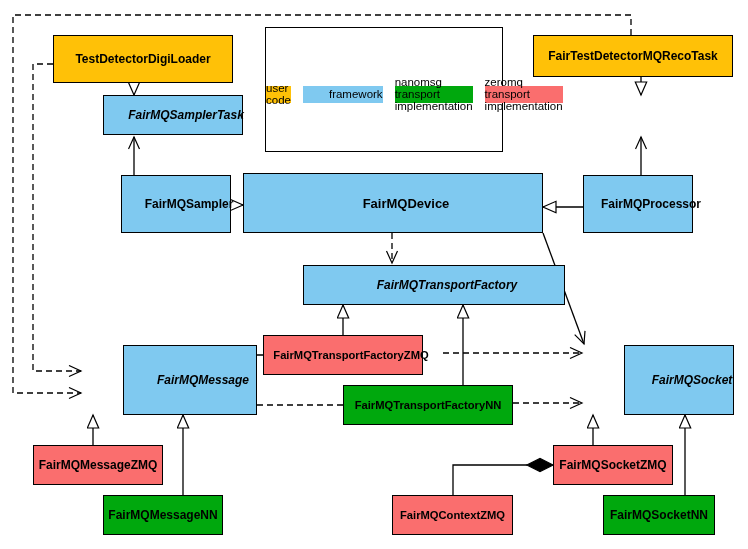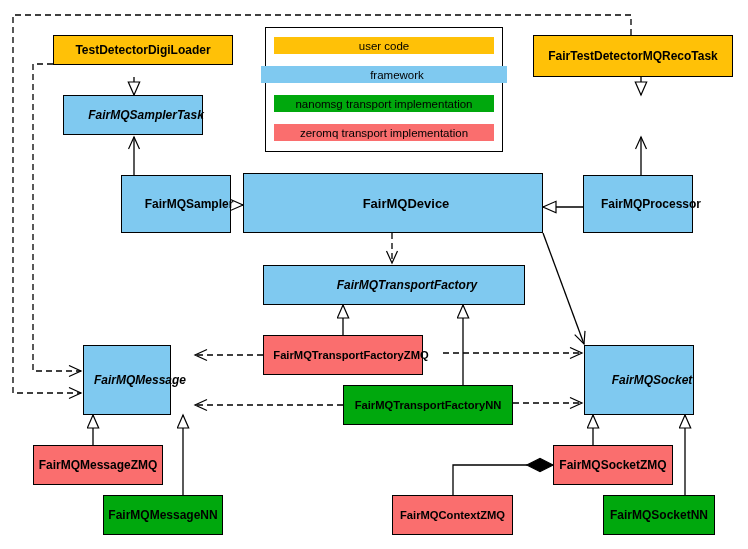--- a/index.html
+++ b/index.html
@@ -2,41 +2,41 @@
 <html><head>
 <meta charset="utf-8">
 <style>
   html,body{margin:0;padding:0;background:#fff;}
   .stage{position:relative;width:748px;height:549px;background:#ffffff;
          font-family:"Liberation Sans","DejaVu Sans",sans-serif;overflow:hidden;}
   svg.wires{position:absolute;left:0;top:0;width:748px;height:549px;}
   .box{position:absolute;display:flex;align-items:center;justify-content:center;
        border:1.5px solid #000;box-sizing:border-box;font-weight:bold;font-size:12px;
        color:#000;text-align:center;white-space:nowrap;z-index:2;}
-  .abstract{font-style:italic;}
+  .abstract{font-style:italic;margin-left:40px;}
   .fs11{font-size:11.2px;}
   .c-user{background:#FFC107;}
   .c-framework{background:#7FC9F0;padding-left:26px;}
   .c-zmq{background:#FA6E6E;}
   .c-nn{background:#00A80D;}
   .legend{position:absolute;left:265px;top:27px;width:238px;height:125px;
           border:1.5px solid #000;box-sizing:border-box;background:#fff;
-          display:flex;flex-direction:column;align-items:center;padding-top:9px;gap:12px;z-index:2;}
+          display:flex;flex-direction:row;align-items:center;padding-top:9px;gap:12px;z-index:2;}
   .legend-bar{width:220px;height:17px;display:flex;align-items:center;justify-content:center;
               font-size:11.5px;font-weight:normal;color:#000;}
   
-  .n-digiLoader{left:53px;top:35px;width:180px;height:30px;}
+  .n-digiLoader{left:53px;top:35px;width:180px;height:48px;}
   .n-recoTask{left:533px;top:35px;width:200px;height:42px;}
   .n-samplerTask{left:63px;top:95px;width:140px;height:40px;}
   .n-processorTask{left:573px;top:95px;width:132px;height:40px;}
   .n-sampler{left:73px;top:175px;width:110px;height:58px;margin-left:48px;}
   .n-device{left:243px;top:173px;width:300px;height:60px;font-size:13px;}
   .n-processor{left:583px;top:175px;width:110px;height:58px;}
   .n-transportFactory{left:263px;top:265px;width:262px;height:40px;}
-  .n-message{left:83px;top:345px;width:88px;height:70px;}
+  .n-message{left:83px;top:345px;width:134px;height:70px;}
   .n-socket{left:584px;top:345px;width:110px;height:70px;}
   .n-tfZmq{left:263px;top:335px;width:160px;height:40px;padding-left:16px;}
   .n-tfNn{left:343px;top:385px;width:170px;height:40px;}
   .n-messageZmq{left:33px;top:445px;width:130px;height:40px;}
   .n-messageNn{left:103px;top:495px;width:120px;height:40px;}
   .n-contextZmq{left:392px;top:495px;width:121px;height:40px;}
   .n-socketZmq{left:553px;top:445px;width:120px;height:40px;}
   .n-socketNn{left:603px;top:495px;width:112px;height:40px;}
 </style>
 </head>

